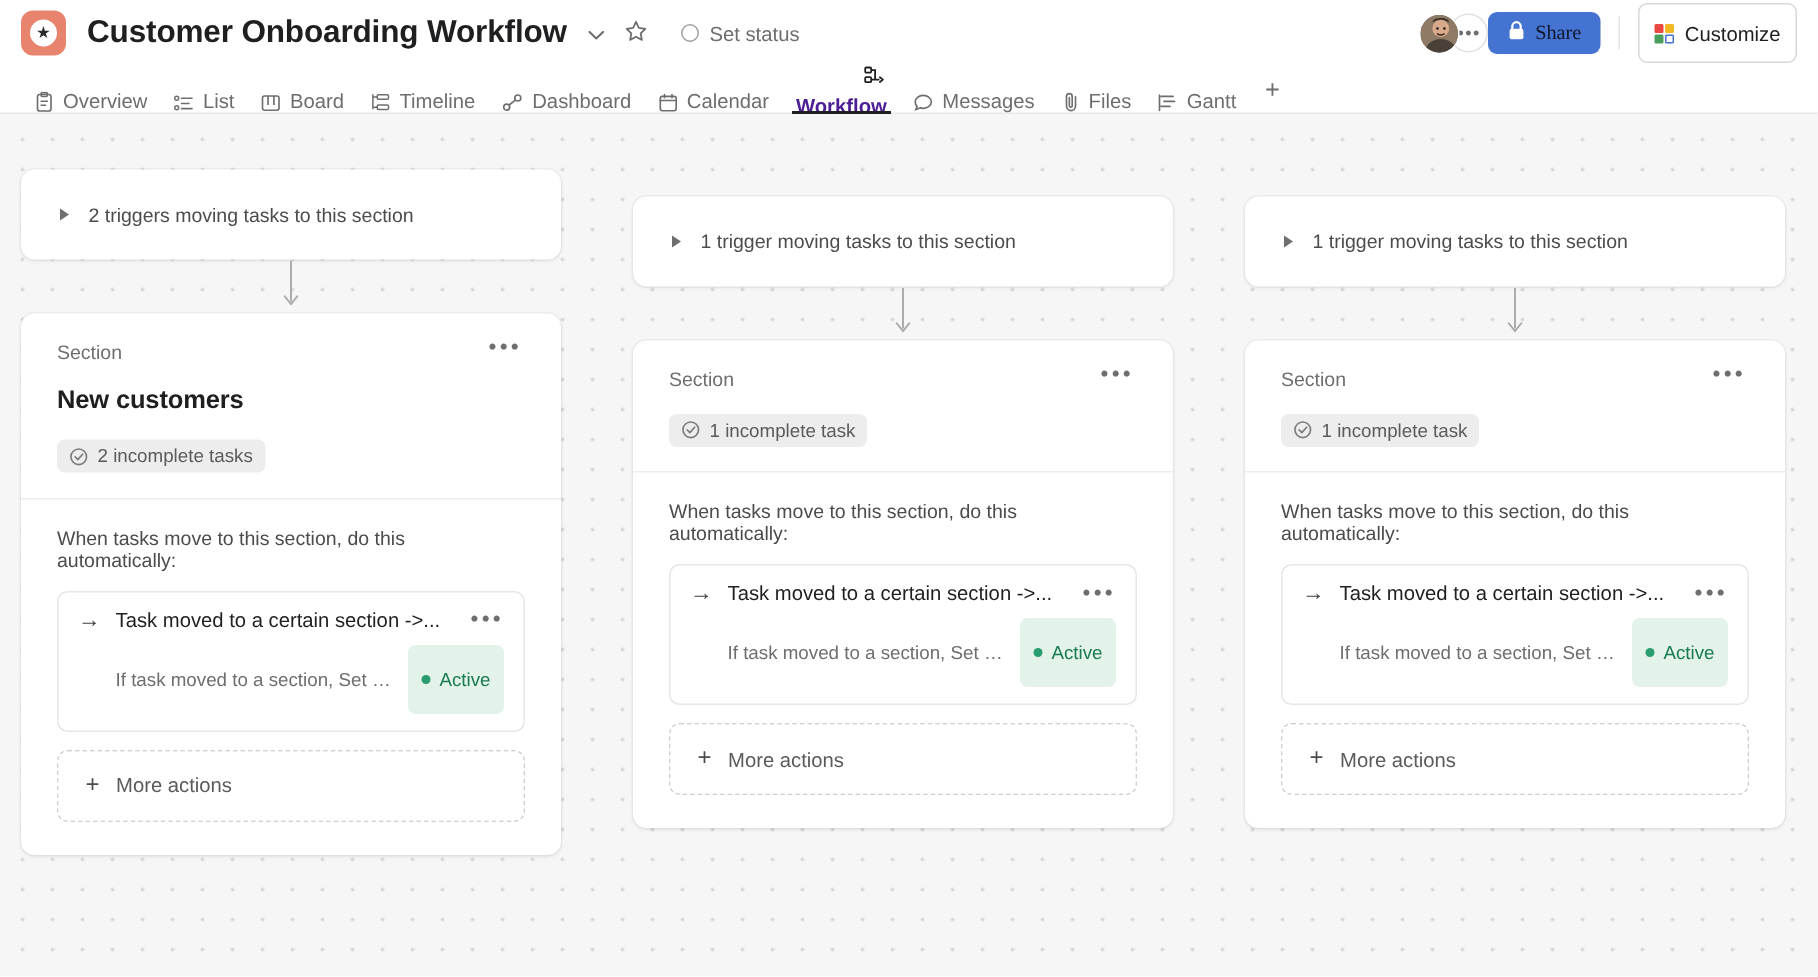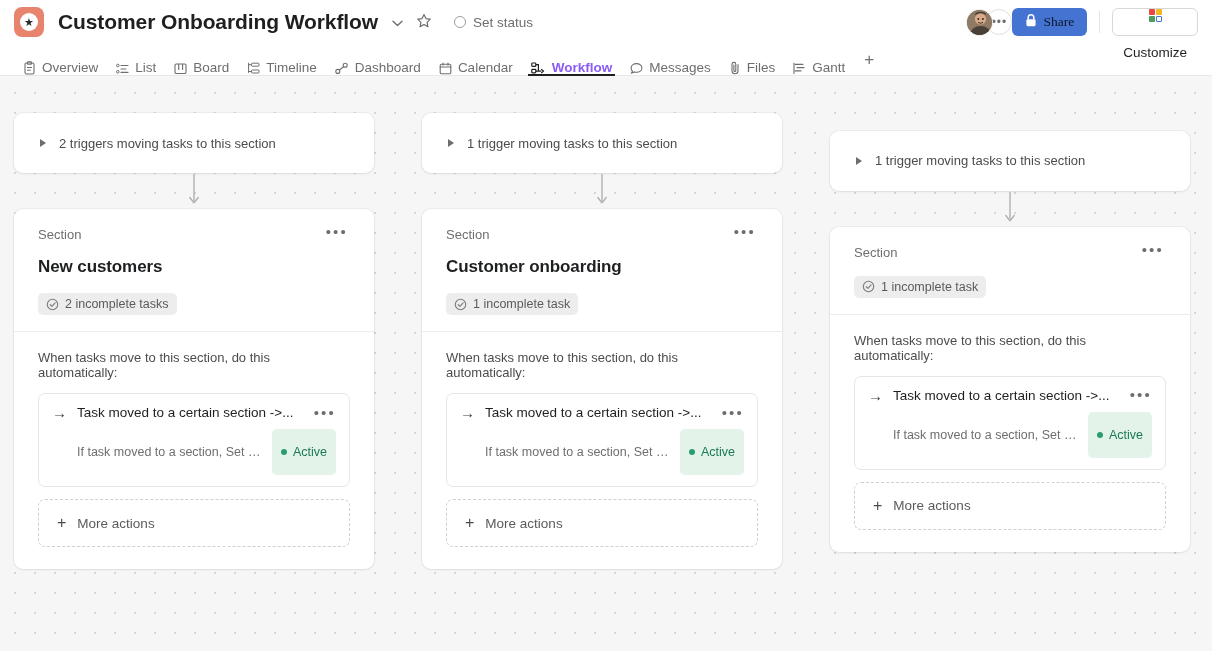--- a/index.html
+++ b/index.html
@@ -89,27 +89,26 @@
     display: flex; align-items: center; gap: 6px;
     font-size: 13.5px; font-weight: 500;
     cursor: pointer; border: none;
     font-family: Liberation Serif, serif;
   }
   .divider-v {
     width: 1px; height: 22px; background: #e3e3e3;
     margin: 0 12px;
   }
   .customize-btn {
-    height: 28px; padding: 0 10px;
+    height: 40px; padding: 0 10px;
     background: #fff; color: #1e1f21;
     border: 1px solid #d8d8d8; border-radius: 6px;
-    display: flex; align-items: center; gap: 23px;
+    display: flex; align-items: center; gap: 7px;
     font-size: 13.5px; cursor: pointer;
     font-family: inherit;
-    flex-direction: column;
   }
   .custom-grid {
     width: 13px; height: 13px;
     display: grid; grid-template-columns: 6px 6px; grid-template-rows: 6px 6px;
     gap: 1px;
   }
   .custom-grid i { display: block; border-radius: 1px; }
 
   
   .tabbar {
@@ -121,21 +120,21 @@
   }
   .tab {
     display: flex; align-items: flex-end; gap: 6px;
     padding: 0 9px;
     font-size: 13.5px;
     color: #6d6e6f;
     cursor: pointer;
     position: relative;
     white-space: nowrap;
   }
-  .tab.active { color: #8b5cf6; font-weight: bold; }
+  .tab.active { color: #4c1d95; font-weight: bold; flex-direction: column; }
   .tab.active::after {
     content: ""; position: absolute;
     left: 6px; right: 6px; bottom: -1px; height: 2px;
     background: #1e1f21;
   }
   .tab svg { display: block; flex: none; }
   .tab-add {
     display: flex; align-items: center; justify-content: center;
     padding: 0 10px; color: #6d6e6f; font-size: 17px;
     cursor: pointer;
@@ -519,21 +518,20 @@
             <path d="M1.8 23.5L6 28.8l4.2-5.3" fill="none" stroke="#a9abac" stroke-width="1.3" stroke-linecap="round" stroke-linejoin="round"></path>
           </svg>
       </div>
 
       <div class="section-card">
         <div class="sc-head">
           <div class="sc-toprow">
             <span class="sc-label">Section</span>
             <span class="sc-dots">•••</span>
           </div>
-          <div class="sc-title">Customer onboarding</div>
           <div class="sc-badge">
             <span>
                 <svg width="13" height="13" viewBox="0 0 13 13">
                   <circle cx="6.5" cy="6.5" r="5.2" fill="none" stroke="#7b7c7d" stroke-width="1.1"></circle>
                   <path d="M4.1 6.6l1.8 1.8 3.2-3.6" fill="none" stroke="#7b7c7d" stroke-width="1.1" stroke-linecap="round" stroke-linejoin="round"></path>
                 </svg>
               </span>
             <span>1 incomplete task</span>
           </div>
         </div>

